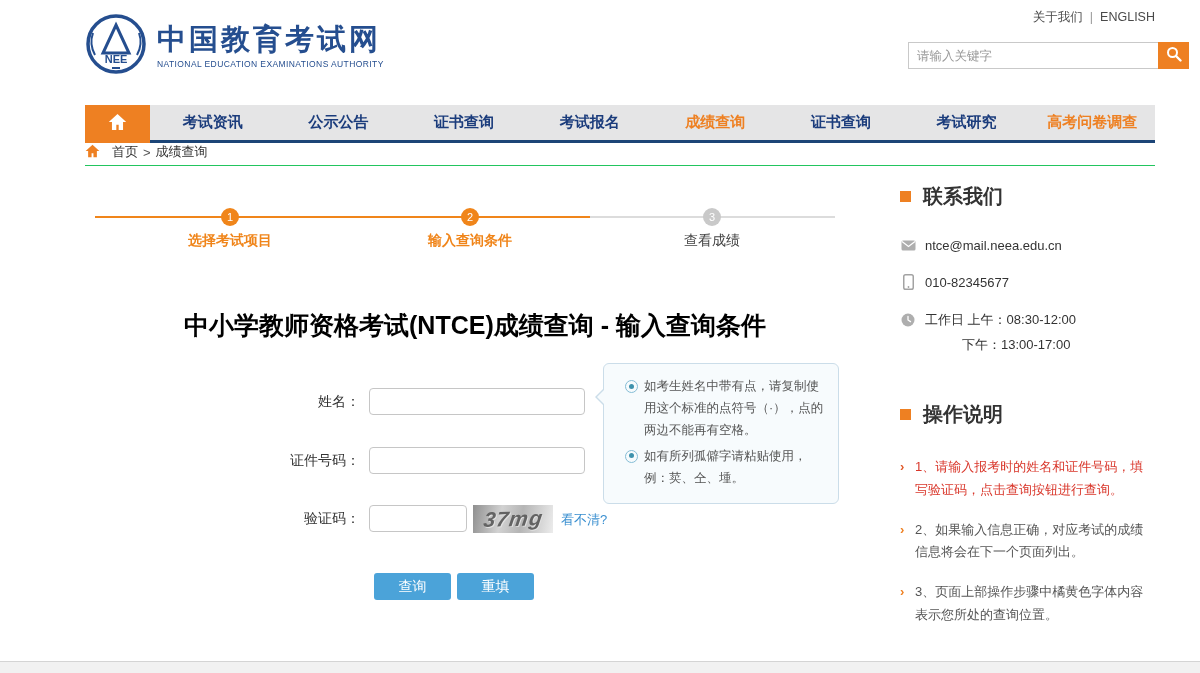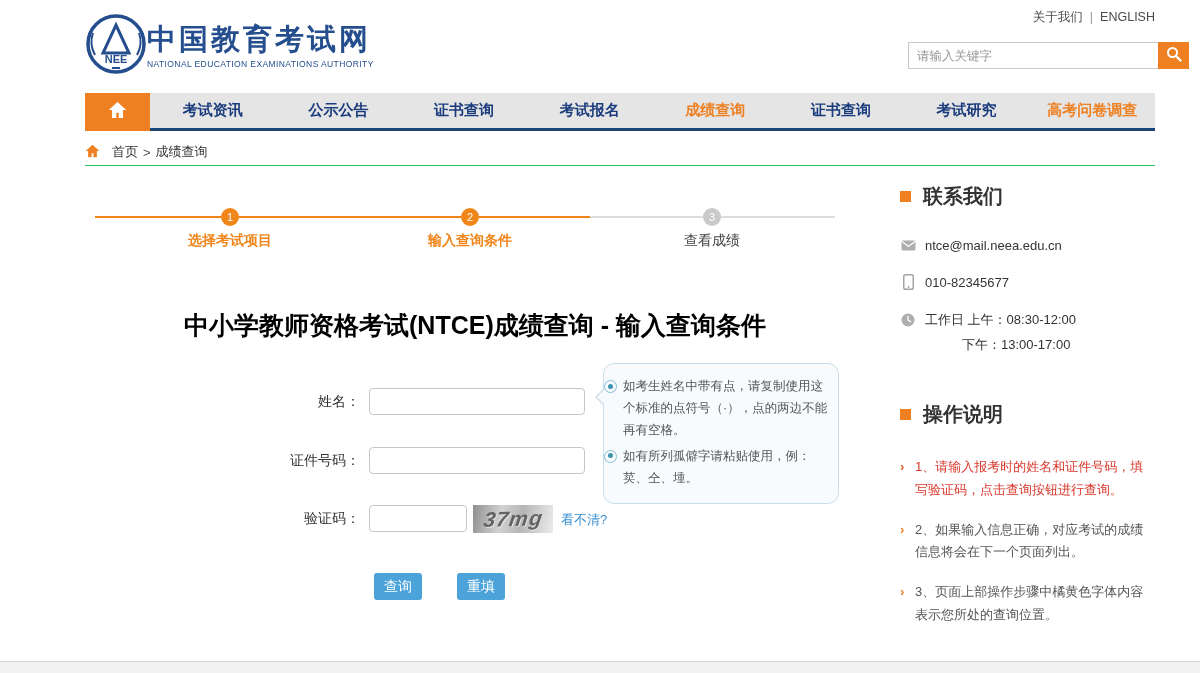--- a/index.html
+++ b/index.html
@@ -2,35 +2,35 @@
 <html><head>
 <meta charset="utf-8">
 <style>
   * { margin:0; padding:0; box-sizing:border-box; }
   html,body { width:1200px; height:673px; background:#fff; overflow:hidden;
     font-family:"Liberation Sans","DejaVu Sans",sans-serif; }
 
   
   #header { position:absolute; left:0; top:0; width:1200px; height:93px; background:#fff; }
   #logo { position:absolute; left:85px; top:13px; display:flex; align-items:center; }
-  #logo-text { }
+  #logo-text { margin-left:10px; }
   #logo-title { font-size:29px; font-weight:bold; color:#254e8f; letter-spacing:3px; line-height:1.15; }
   #logo-sub { font-size:8.5px; color:#254e8f; letter-spacing:0.4px; margin-top:2px; }
   #top-links { position:absolute; right:45px; top:9px; font-size:12.5px; color:#4a4a4a; }
   #top-links span { cursor:pointer; }
   #top-links .sep { color:#999; margin:0 7px; }
   #search-bar { position:absolute; left:908px; top:42px; display:flex; }
   #search-input { width:250px; height:27px; border:1px solid #c9c9c9; border-right:none;
      padding:0 8px; font-size:12.5px; color:#333; outline:none; }
   #search-input::placeholder { color:#999; }
   #search-btn { width:31px; height:27px; background:#ee8022; border:none; cursor:pointer;
      display:flex; align-items:center; justify-content:center; }
 
   
-  #nav { position:absolute; left:85px; top:93px; width:1070px; height:38px;
+  #nav { position:absolute; left:85px; top:105px; width:1070px; height:38px;
      background:#e5e5e6; border-bottom:3px solid #1c4577; display:flex; }
   #nav-home { width:65px; height:38px; margin-bottom:-3px; background:#ee8022;
      display:flex; align-items:center; justify-content:center; cursor:pointer; }
   .nav-item { flex:1; display:flex; align-items:center; justify-content:center;
      font-size:15px; font-weight:bold; color:#1b3c7c; cursor:pointer; height:35px; }
   .nav-item.orange { color:#ee8022; }
 
   
   #breadcrumb { position:absolute; left:85px; top:139px; width:1070px; height:27px;
      border-bottom:1px solid #22c55e; display:flex; align-items:center; font-size:13px; color:#333; }
@@ -62,27 +62,27 @@
      padding:0 8px; font-size:14px; color:#333; outline:none; background:#fff; }
   #name-label { left:115px; top:226px; }  #name-input { left:284px; top:221px; width:216px; }
   #id-label   { left:115px; top:285px; }  #id-input   { left:284px; top:280px; width:216px; }
   #cap-label  { left:115px; top:343px; }  #cap-input  { left:284px; top:338px; width:98px; }
   #captcha-img { position:absolute; left:388px; top:338px; width:80px; height:28px; cursor:pointer;
      background:linear-gradient(100deg,#8f8f8f 0%,#d2d2d2 35%,#b5b5b5 60%,#ececec 100%);
      display:flex; align-items:center; justify-content:center; overflow:hidden; }
   #captcha-text { font-size:21px; font-weight:bold; font-style:italic; color:#636363;
      letter-spacing:1px; transform:skewX(-10deg) rotate(-2deg); text-shadow:1px 1px 0 #e2e2e2; }
   #captcha-refresh { position:absolute; left:476px; top:344px; font-size:13px; color:#3a8fd0; cursor:pointer; }
-  .btn { position:absolute; top:406px; width:48px; height:27px; background:#4ba3d9; color:#fff;
+  .btn { position:absolute; top:406px; width:77px; height:27px; background:#4ba3d9; color:#fff;
      border:none; border-radius:3px; font-size:14px; cursor:pointer; }
   #btn-query { left:289px; } #btn-reset { left:372px; }
 
   
   #tooltip { position:absolute; left:518px; top:196px; width:236px; background:#f7fbfd;
-     border:1px solid #cbdde9; border-radius:11px; padding:12px 10px 10px 0; }
+     border:1px solid #cbdde9; border-radius:6px; padding:12px 10px 10px 21px; }
   #tooltip-arrow { position:absolute; left:-9px; top:24px; width:0; height:0;
      border-top:9px solid transparent; border-bottom:9px solid transparent; border-right:9px solid #cbdde9; }
   #tooltip-arrow:after { content:""; position:absolute; left:1.5px; top:-8px; width:0; height:0;
      border-top:8px solid transparent; border-bottom:8px solid transparent; border-right:8px solid #f7fbfd; }
   .tip-item { display:flex; margin-bottom:4px; }
   .tip-bullet { flex:0 0 13px; height:13px; margin:4px 6px 0 0; border-radius:50%;
      border:1.5px solid #85bdd6; position:relative; }
   .tip-bullet:after { content:""; position:absolute; left:2.5px; top:2.5px; width:5px; height:5px;
      border-radius:50%; background:#3f92ad; }
   .tip-text { font-size:12.5px; color:#555; line-height:1.75; }

